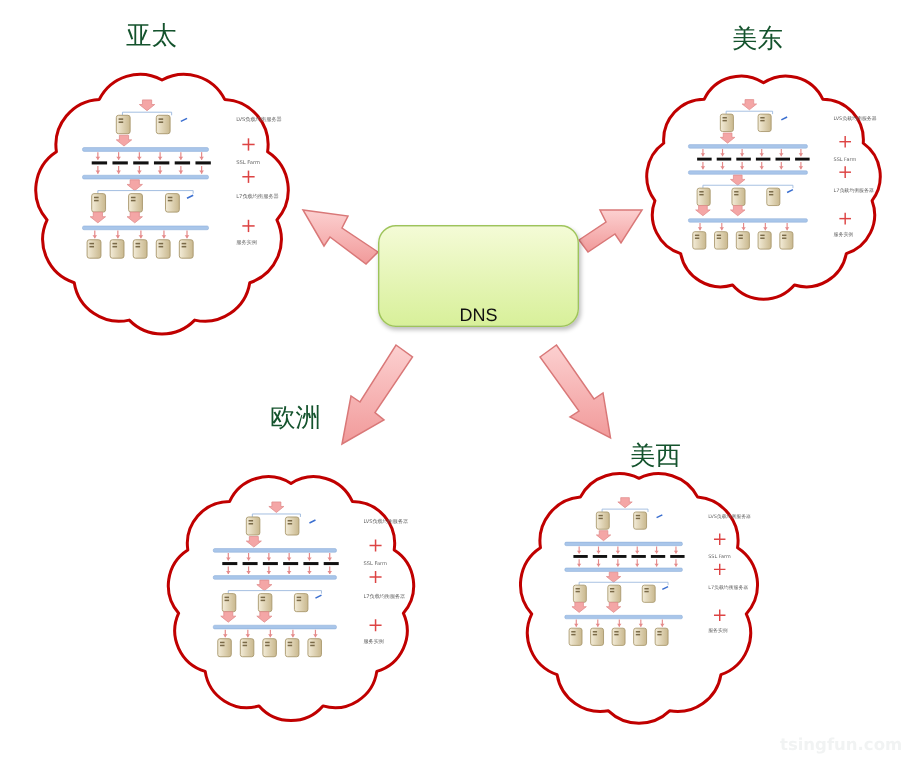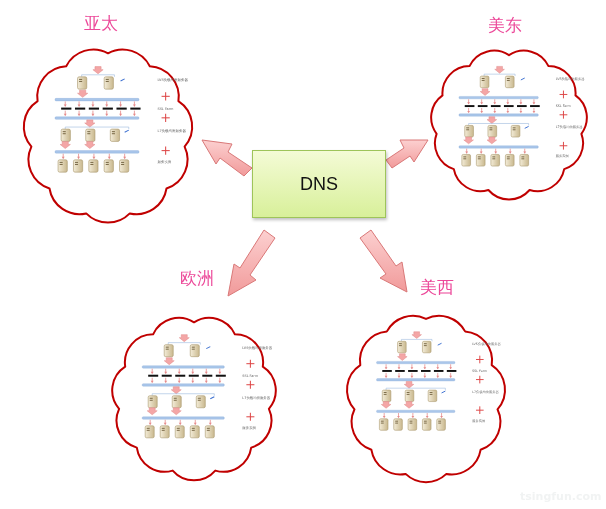--- a/index.html
+++ b/index.html
@@ -1,21 +1,21 @@
 <!DOCTYPE html>
 <html><head>
 <meta charset="utf-8">
 <style>
   html,body{margin:0;padding:0;background:#ffffff;}
   body{width:606px;height:509px;position:relative;overflow:hidden;font-family:"DejaVu Sans",sans-serif;}
   #stage{position:absolute;left:0;top:0;width:606px;height:509px;}
-  .region-label{position:absolute;font-family:"DejaVu Sans",sans-serif;font-size:17px;color:#ec4899;}
-  .dns-box{position:absolute;left:252px;top:150px;width:132px;height:66px;border-radius:0;
+  .region-label{position:absolute;font-family:"DejaVu Sans",sans-serif;font-size:17px;color:#14532d;}
+  .dns-box{position:absolute;left:252px;top:150px;width:132px;height:66px;border-radius:12px;
     background:linear-gradient(#f4fbd6,#d8f09a);border:1px solid #9ec45a;box-shadow:1px 2px 3px rgba(0,0,0,0.25);
-    display:flex;align-items:center;justify-content:center;font-family:"Liberation Sans",sans-serif;font-size:18px;color:#111;}
+    display:flex;align-items:flex-end;justify-content:center;font-family:"Liberation Sans",sans-serif;font-size:12px;color:#111;}
   .watermark{position:absolute;left:520px;top:490px;font-family:"DejaVu Sans",sans-serif;font-size:11px;color:#f1f3f3;font-weight:bold;}
 </style>
 </head>
 <body>
 
 <svg id="stage" width="606" height="509" viewBox="0 0 606 509" xmlns="http://www.w3.org/2000/svg">
   <defs>
     <linearGradient id="srv" x1="0" x2="1">
       <stop offset="0" stop-color="#f3ecd8"></stop>
         <stop offset="1" stop-color="#c9b88e"></stop>
@@ -710,19 +710,19 @@
           </g>
           <text x="108" y="94" font-size="3.4" font-family="DejaVu Sans, sans-serif" fill="#666">服务实例</text>
         </g>
       </g>
     </g>
 </svg>
 
 <div class="region-label" style="left:84px;top:12px;">亚太</div>
 <div class="region-label" style="left:488px;top:14px;">美东</div>
 <div class="region-label" style="left:180px;top:267px;">欧洲</div>
-<div class="region-label" style="left:420px;top:276px;">美西</div>
+<div class="region-label" style="left:420px;top:292px;">美西</div>
 
 <div class="dns-box">
     <span>DNS</span>
   </div>
 
 <div class="watermark">tsingfun.com</div>
 
 </body></html>

